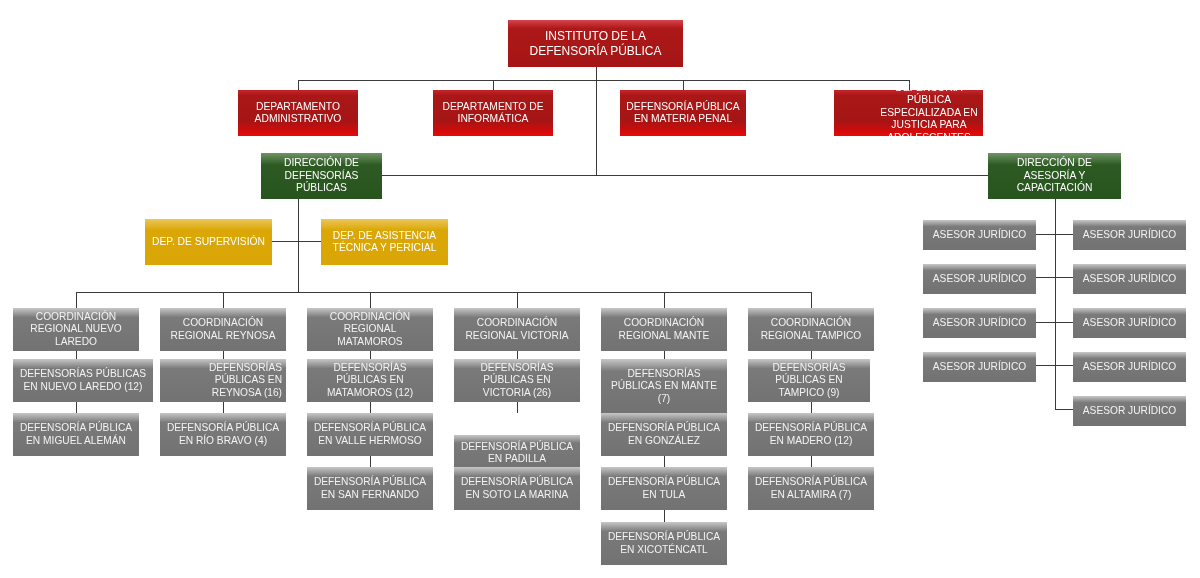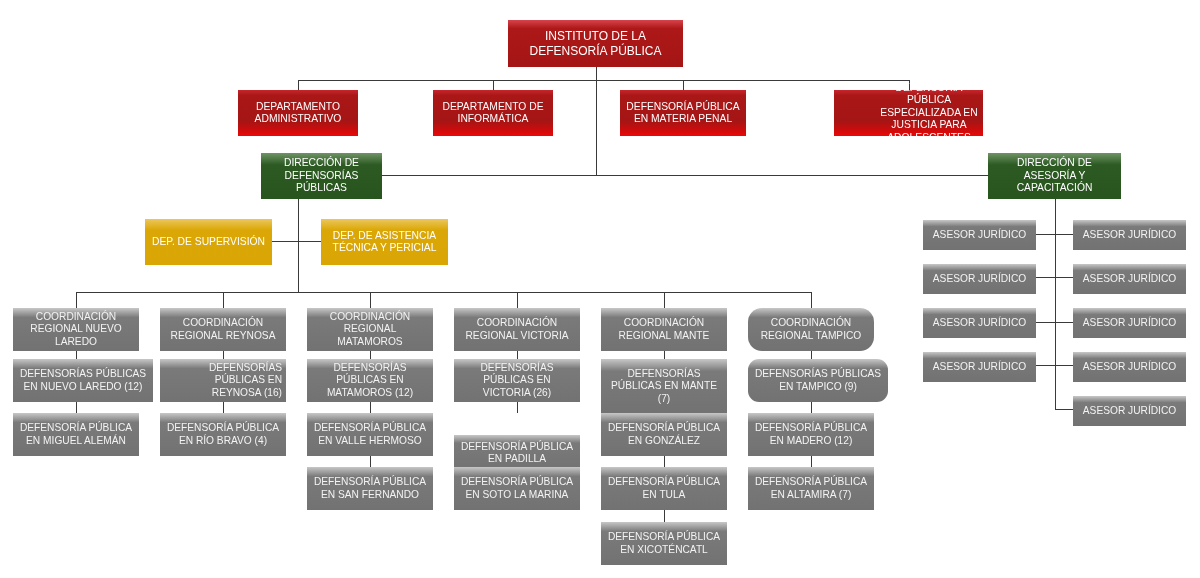--- a/index.html
+++ b/index.html
@@ -147,24 +147,24 @@
     </div>
     <div class="box gray" style="left: 601px; top: 413px; width: 126px; height: 43px;">
       <span>DEFENSORÍA PÚBLICA EN GONZÁLEZ</span>
     </div>
     <div class="box gray" style="left: 601px; top: 467px; width: 126px; height: 43px;">
       <span>DEFENSORÍA PÚBLICA EN TULA</span>
     </div>
     <div class="box gray" style="left: 601px; top: 522px; width: 126px; height: 43px;">
       <span>DEFENSORÍA PÚBLICA EN XICOTÉNCATL</span>
     </div>
-    <div class="box gray" style="left: 748px; top: 308px; width: 126px; height: 43px; border-radius: 14px;">
+    <div class="box gray" style="left: 748px; top: 308px; width: 126px; height: 43px;">
       <span>COORDINACIÓN REGIONAL TAMPICO</span>
     </div>
-    <div class="box gray" style="left: 748px; top: 359px; width: 140px; height: 43px; border-radius: 11px;">
+    <div class="box gray" style="left: 748px; top: 359px; width: 122px; height: 43px;">
       <span>DEFENSORÍAS PÚBLICAS EN TAMPICO (9)</span>
     </div>
     <div class="box gray" style="left: 748px; top: 413px; width: 126px; height: 43px;">
       <span>DEFENSORÍA PÚBLICA EN MADERO (12)</span>
     </div>
     <div class="box gray" style="left: 748px; top: 467px; width: 126px; height: 43px;">
       <span>DEFENSORÍA PÚBLICA EN ALTAMIRA (7)</span>
     </div>
   </div>
 

